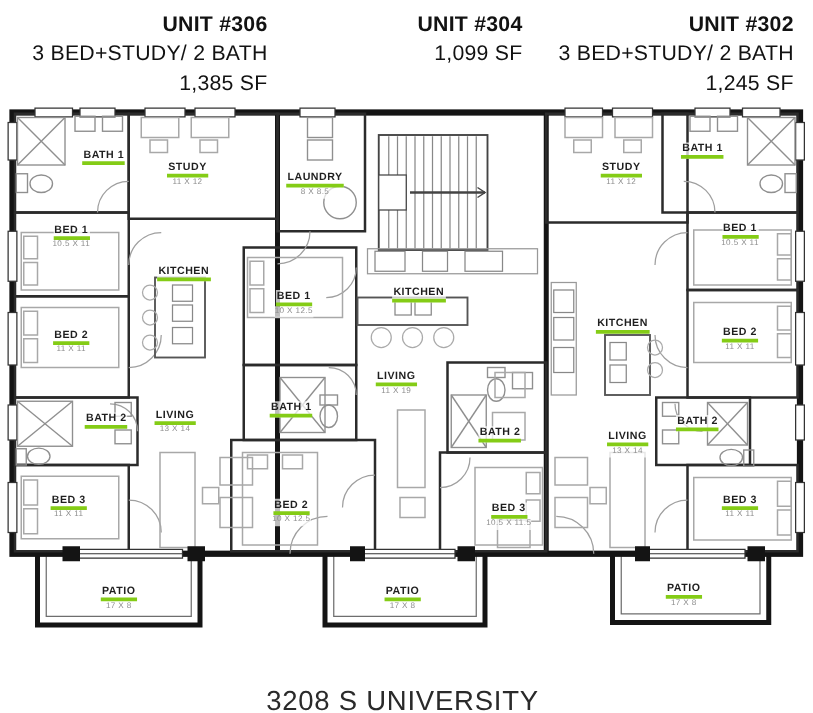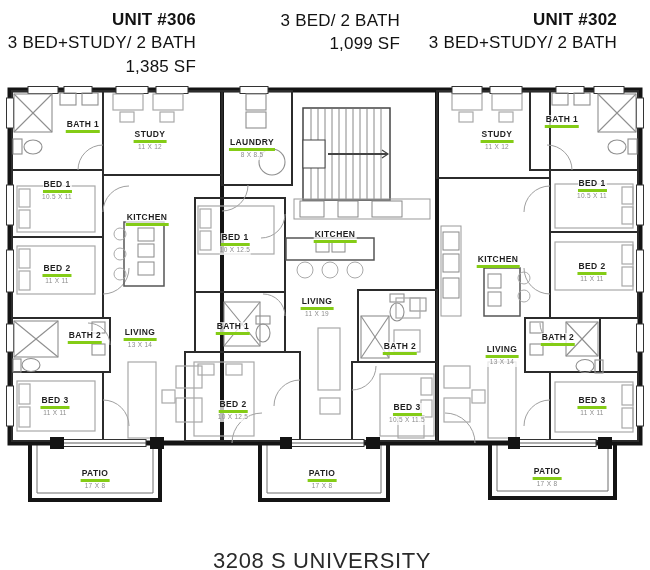--- a/index.html
+++ b/index.html
@@ -1,19 +1,19 @@
 <!DOCTYPE html>
 <html><head>
 <meta charset="utf-8">
 <style>
   html,body{margin:0;padding:0;background:#fff;}
   .canvas{position:relative;width:650px;height:570px;background:#ffffff;
           font-family:"Liberation Sans",sans-serif;overflow:hidden;}
   .plan-svg{position:absolute;left:0;top:0;}
-  .unit-header{position:absolute;top:9px;text-align:right;color:#121212;line-height:1.32;}
+  .unit-header{position:absolute;top:9px;text-align:right;color:#121212;line-height:1.32;padding-left:18px;}
   .uh-title{font-size:17px;font-weight:bold;letter-spacing:.2px;}
   .uh-sub{font-size:17px;letter-spacing:.2px;margin-top:1px;}
   .u306{left:0;width:196px;}
   .u304{left:260px;width:140px;}
   .u302{left:427px;width:190px;}
   .room-label{position:absolute;transform:translateX(-50%);text-align:center;white-space:nowrap;z-index:3;}
   .room-name{display:inline-block;font-size:8.5px;font-weight:bold;letter-spacing:.4px;color:#1f1f1f;
              border-bottom:3px solid #84cc16;line-height:1.15;padding:0 1px;background:rgba(255,255,255,.72);}
   .room-dims{font-size:6.5px;color:#8d8d8d;letter-spacing:.3px;line-height:1.35;background:rgba(255,255,255,.72);}
   .address{position:absolute;left:322px;top:524px;transform:translateX(-50%);font-size:22px;
@@ -273,26 +273,27 @@
         <rect x="598" y="437" width="14" height="12"></rect>
     </g>
   </svg>
 
   <div class="unit-header u306">
     <div class="uh-title">UNIT #306</div>
     <div class="uh-sub">3 BED+STUDY/ 2 BATH</div>
     <div class="uh-sub">1,385 SF</div>
   </div>
   <div class="unit-header u304">
-    <div class="uh-sub">3 BED/ 2 BATH</div>
+    <div class="uh-title">UNIT #304</div>
     <div class="uh-sub">1,099 SF</div>
   </div>
   <div class="unit-header u302">
     <div class="uh-title">UNIT #302</div>
     <div class="uh-sub">3 BED+STUDY/ 2 BATH</div>
+    <div class="uh-sub">1,245 SF</div>
   </div>
 
   <div class="room-label" style="left:83px;top:113px">
     <span class="room-name">BATH 1</span>
   </div>
   <div class="room-label" style="left:150px;top:123px">
     <span class="room-name">STUDY</span>
     <div class="room-dims">11 X 12</div>
   </div>
   <div class="room-label" style="left:57px;top:173px">

